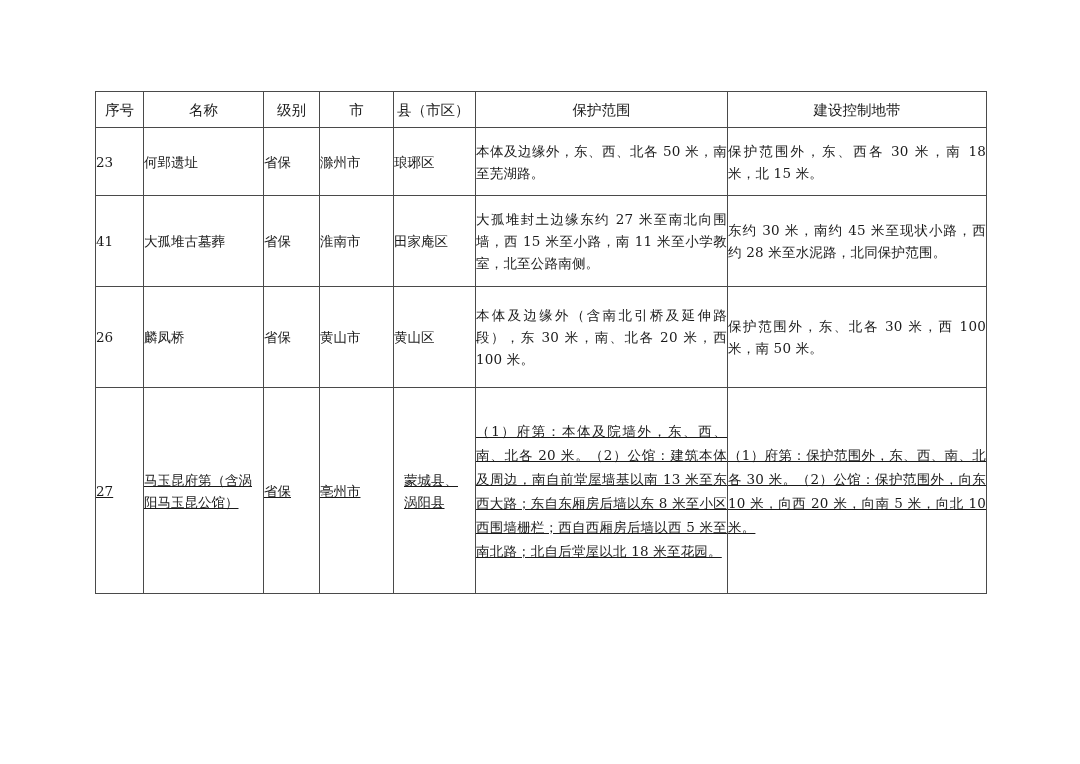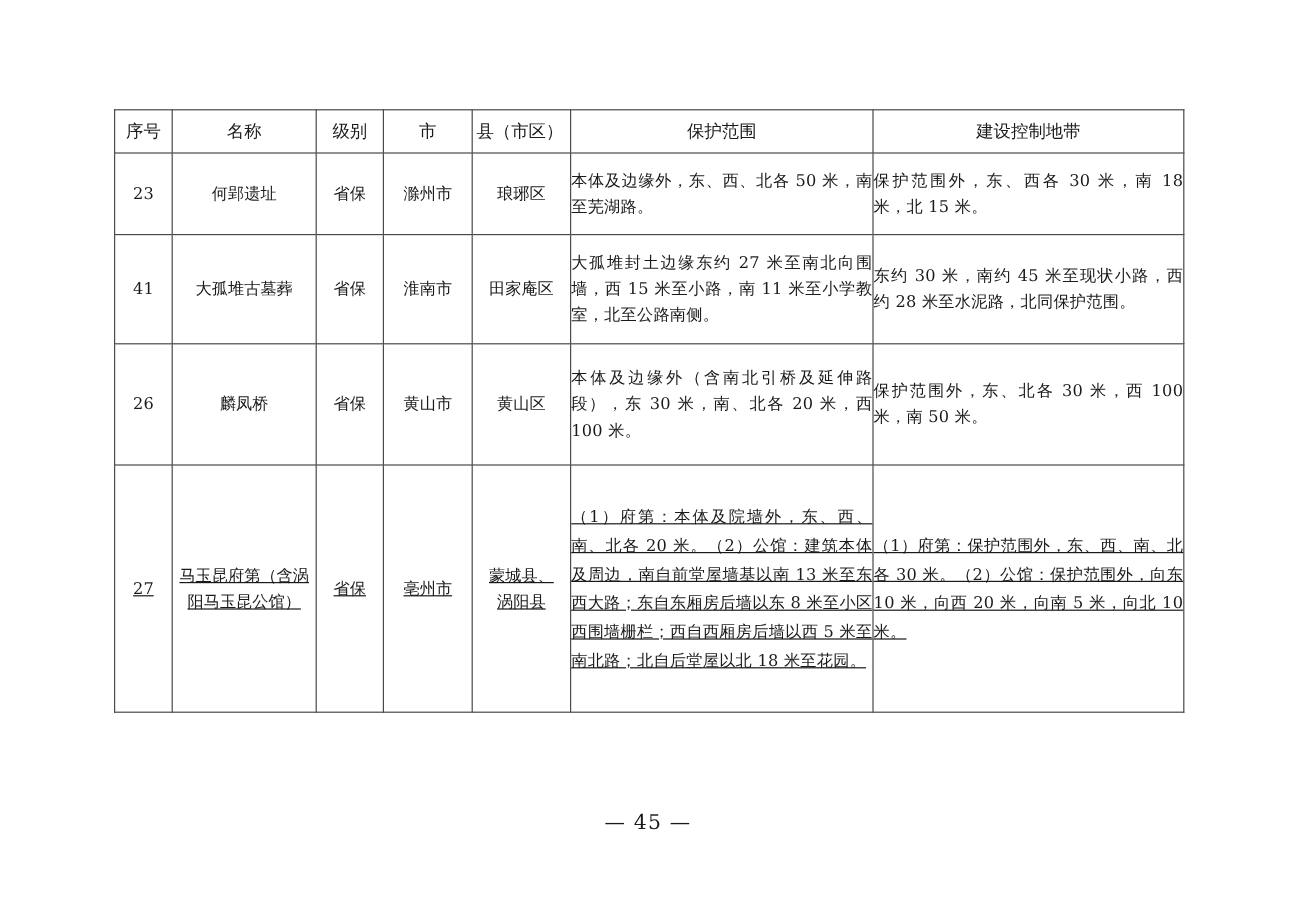--- a/index.html
+++ b/index.html
@@ -37,21 +37,21 @@
       vertical-align: middle;
     }
     table.heritage th {
       font-family: "DejaVu Sans", "Liberation Sans", sans-serif;
       font-weight: normal;
       font-size: 14.5px;
       height: 35px;
       text-align: center;
     }
     table.heritage th.left { text-align: left; padding-left: 3px; }
-    td.center { text-align: center; }
+    td.center { text-align: left; }
     td.text {
       text-align: justify;
       padding: 0 3px 0 3px;
       letter-spacing: 0.2px;
       margin-left: 43px;
     }
     td.name-cell { padding: 0 4px; }
     tr.r23 td { height: 67px; }
     tr.r24 td { height: 66px; }
     tr.r25 td { height: 90px; }
@@ -125,14 +125,13 @@
         <td class="center name-cell">马玉昆府第（含涡阳马玉昆公馆）</td>
         <td class="center">省保</td>
         <td class="center">亳州市</td>
         <td class="center" style="padding:0 10px;">蒙城县、涡阳县</td>
         <td class="text" style="line-height:24px;">（1）府第：本体及院墙外，东、西、南、北各 20 米。（2）公馆：建筑本体及周边，南自前堂屋墙基以南 13 米至东西大路；东自东厢房后墙以东 8 米至小区西围墙栅栏；西自西厢房后墙以西 5 米至南北路；北自后堂屋以北 18 米至花园。</td>
         <td class="text" style="line-height:24px;">（1）府第：保护范围外，东、西、南、北各 30 米。（2）公馆：保护范围外，向东 10 米，向西 20 米，向南 5 米，向北 10 米。</td>
       </tr>
     </tbody>
   </table>
 
-  <div class="page-number">— 45 —</div>
 </div>
 
 </body></html>

